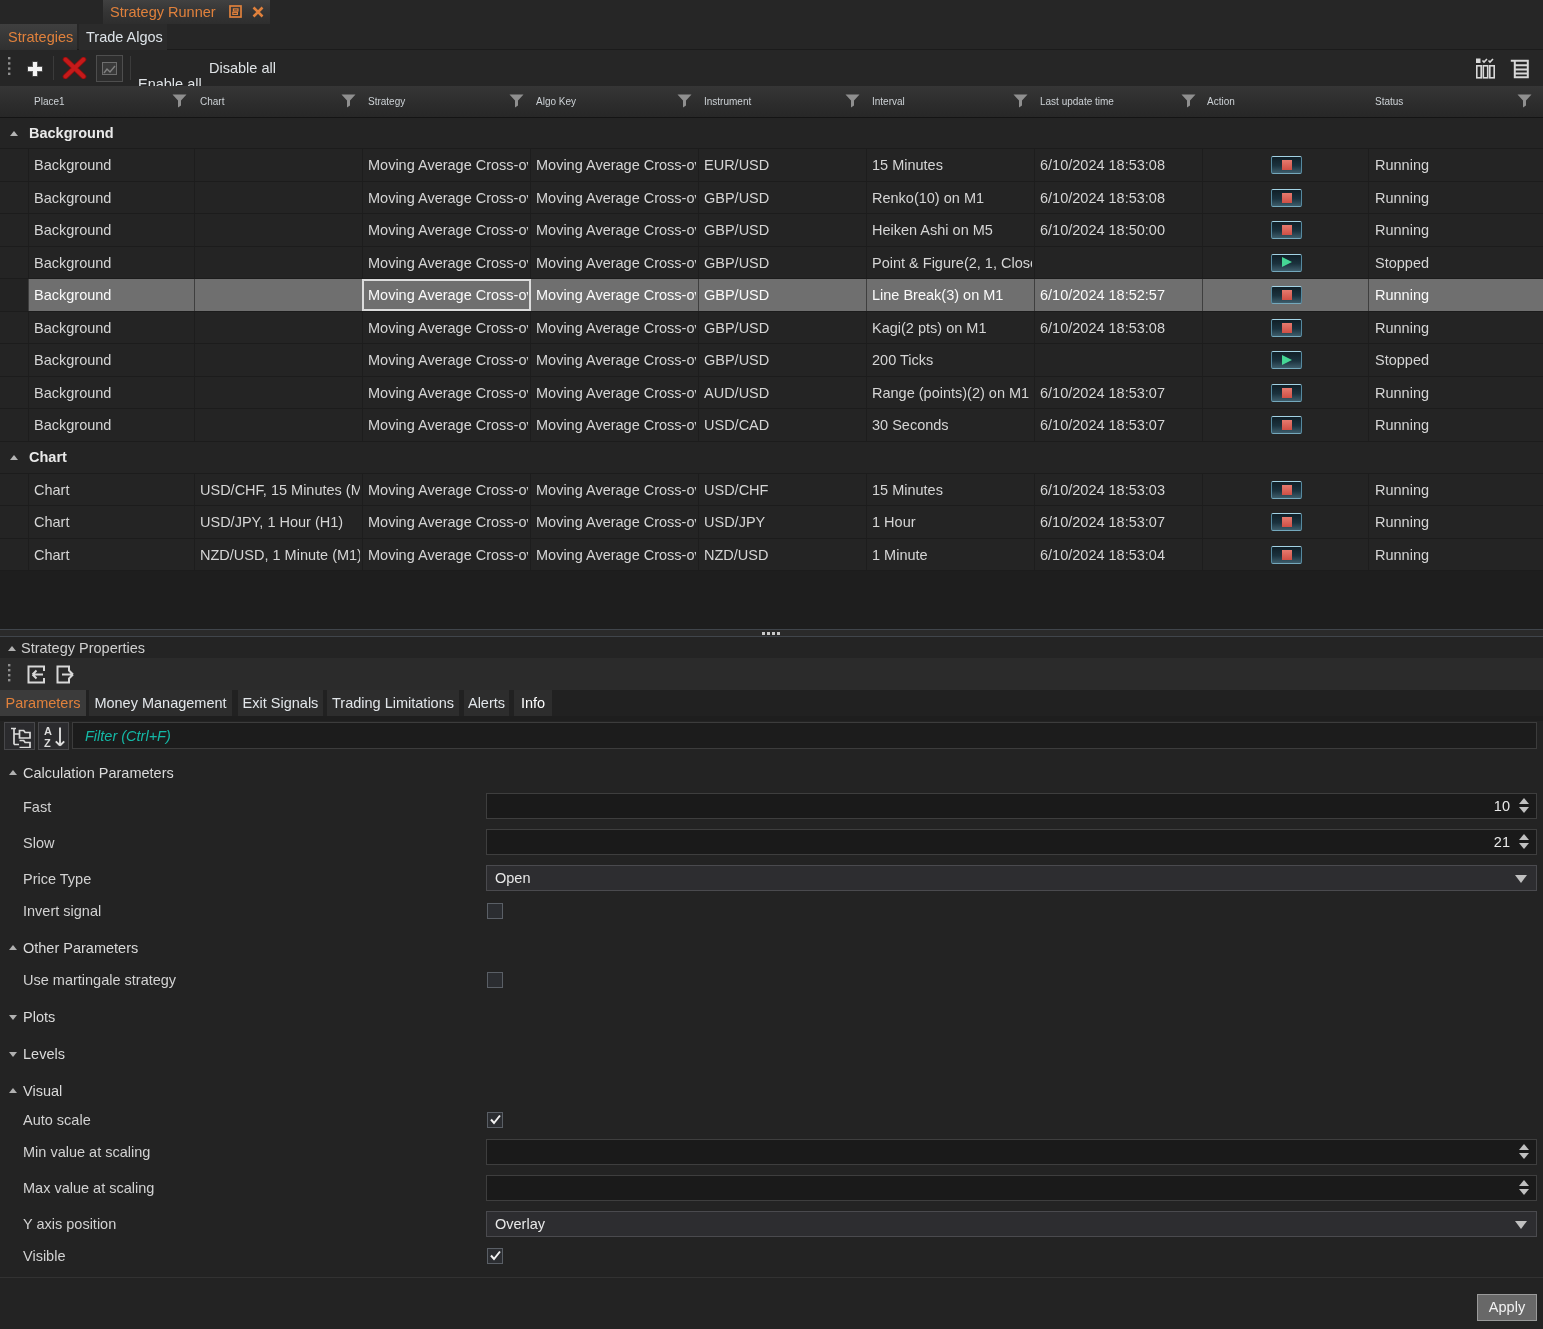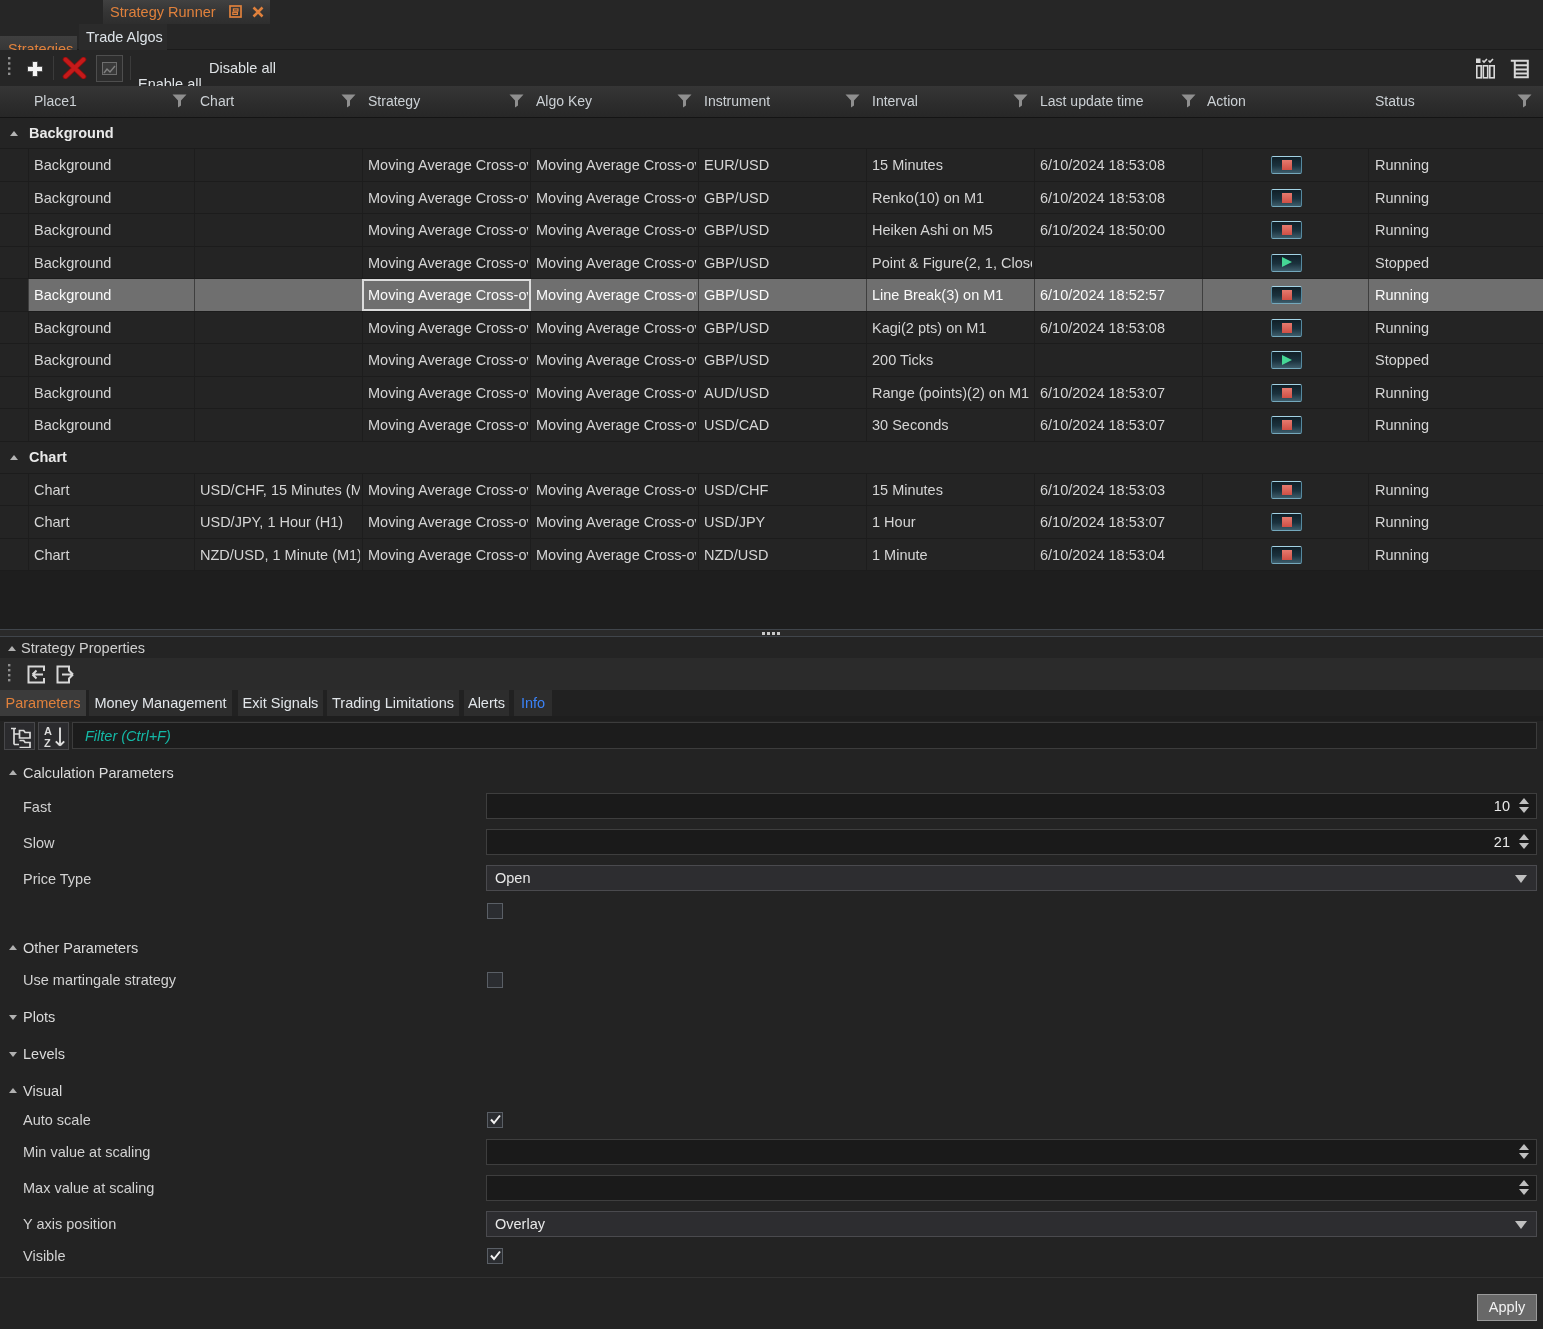--- a/index.html
+++ b/index.html
@@ -10,30 +10,30 @@
   font-size:14.5px; color:#d5d5d5;
 }
 .abs { position:absolute; }
 
 #tabbar { position:absolute; left:0; top:0; width:1543px; height:24px; background:#262626; }
 #tab-charts { position:absolute; left:0; top:0; width:103px; height:24px; background:#262626;margin-top:20px; }
 #tab-sr { position:absolute; left:103px; top:0; width:167px; height:24px;
   background:linear-gradient(180deg,#414141 0%,#343434 55%,#2e2e2e 100%); }
 #subtabs { position:absolute; left:0; top:24px; width:1543px; height:26px; background:#262626; border-bottom:1px solid #1b1b1b;}
 #st-strategies { position:absolute; left:0; top:0; width:77px; height:26px;
-  background:linear-gradient(180deg,#3f3f3f,#303030);margin-top:12px; }
+  background:linear-gradient(180deg,#3f3f3f,#303030); }
 #st-trade { position:absolute; left:79px; top:0; width:88px; height:26px; background:#2b2b2b; }
 .tabtxt { position:absolute; top:50%; transform:translateY(-50%); white-space:nowrap; }
 #toolbar { position:absolute; left:0; top:50px; width:1543px; height:36px; background:#262626; }
 .vsep { position:absolute; top:6px; width:1px; height:24px; background:#3b3b3b; }
 
 #thead { position:absolute; left:0; top:86px; width:1543px; height:32px;
   background:linear-gradient(180deg,#363636 0%,#2c2c2c 60%,#272727 100%);
   border-bottom:1px solid #141414; }
-.hcell { position:absolute; top:0; height:31px; line-height:31px; color:#ccd1d5; font-size:14px; white-space:nowrap; }
+.hcell { position:absolute; top:0; height:31px; line-height:31px; color:#ccd1d5; font-size:10px; white-space:nowrap; }
 .funnel { position:absolute; top:8px; width:15px; height:15px; }
 #tbody { position:absolute; left:0; top:118px; width:1543px; height:453px; background:#242424; }
 .grow { position:absolute; left:0; width:1543px; background:#242424; border-bottom:1px solid #1c1c1c; }
 .grow .gt { position:absolute; left:29px; top:50%; transform:translateY(-50%); font-weight:bold; color:#e9e9e9; white-space:nowrap; }
 .trow { position:absolute; left:0; width:1543px; height:32.5px; background:#242424; border-bottom:1px solid #1c1c1c;
   background-image:
     linear-gradient(#1d1d1d,#1d1d1d),linear-gradient(#1d1d1d,#1d1d1d),linear-gradient(#1d1d1d,#1d1d1d),
     linear-gradient(#1d1d1d,#1d1d1d),linear-gradient(#1d1d1d,#1d1d1d),linear-gradient(#1d1d1d,#1d1d1d),
     linear-gradient(#1d1d1d,#1d1d1d),linear-gradient(#1d1d1d,#1d1d1d),linear-gradient(#1d1d1d,#1d1d1d);
   background-size:1px 100%;
@@ -421,21 +421,21 @@
         <div class="ptab" style="left:238px;width:85px">
           <span style="color:#e2e6ea">Exit Signals</span>
         </div>
         <div class="ptab" style="left:327px;width:132px">
           <span style="color:#e2e6ea">Trading Limitations</span>
         </div>
         <div class="ptab" style="left:464px;width:45px">
           <span style="color:#e2e6ea">Alerts</span>
         </div>
         <div class="ptab" style="left:514px;width:38px">
-          <span style="color:#3b82f6">Info</span>
+          <span style="color:#ffffff">Info</span>
         </div>
       </div>
       <div id="pfilter">
         <div id="pfstrip"></div>
         <div class="fbtn" style="left:4px;">
           <svg style="position:absolute;left:3px;top:2px" width="23" height="23" viewBox="0 0 23 23">
             <path d="M3 3.5 H8 M6 3.5 V19.5 M6 9 H11 M6 19.5 H11" fill="none" stroke="#dcdcdc" stroke-width="1.7"></path>
             <path d="M11.5 5.5 h4.2 l1.4 2 h4.9 v5.5 h-10.5 z" fill="none" stroke="#dcdcdc" stroke-width="1.7"></path>
             <path d="M11.5 15.5 h4.2 l1.4 2 h4.9 v5 h-10.5" fill="none" stroke="#dcdcdc" stroke-width="1.7"></path>
           </svg>
@@ -475,20 +475,23 @@
           <div class="sp-dn"></div>
         </div>
       </div>
       <div class="prow" style="top:231.5px">
         <span class="plabel">Price Type</span>
       </div>
       <div class="pcombo" style="top:228px">
         <span class="cval">Open</span>
         <div class="dar"></div>
       </div>
+      <div class="prow" style="top:263.5px">
+        <span class="plabel">Invert signal</span>
+      </div>
       <div class="pcheck" style="top:266px"></div>
       <div class="prow" style="top:300.5px">
         <div class="ptri tri-up" style="top:7px"></div>
         <span class="plabel" style="left:23px;color:#dadada;">Other Parameters</span>
       </div>
       <div class="prow" style="top:332.5px">
         <span class="plabel">Use martingale strategy</span>
       </div>
       <div class="pcheck" style="top:334.5px"></div>
       <div class="prow" style="top:369.5px">

